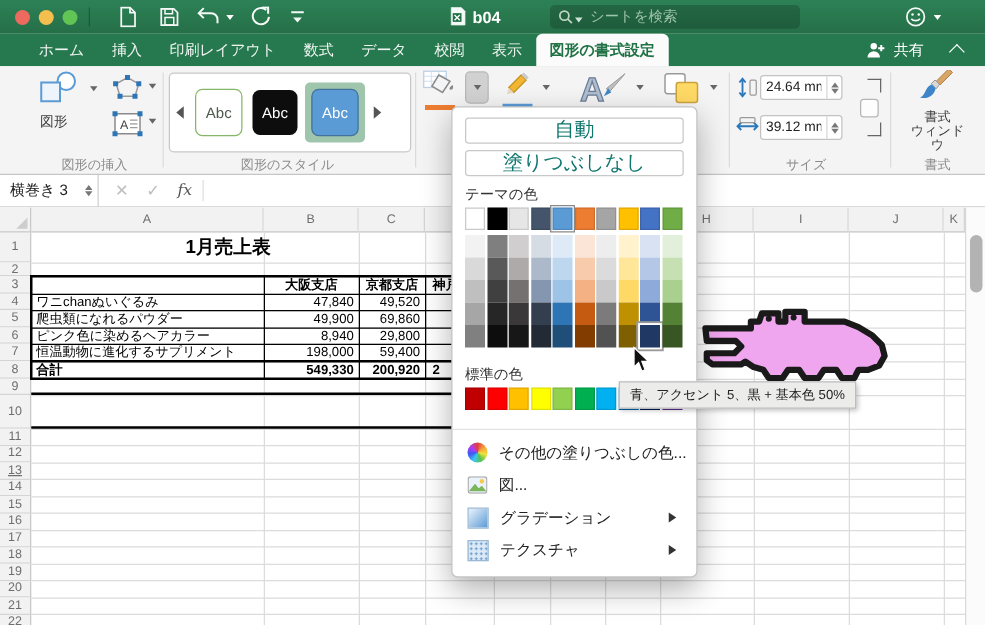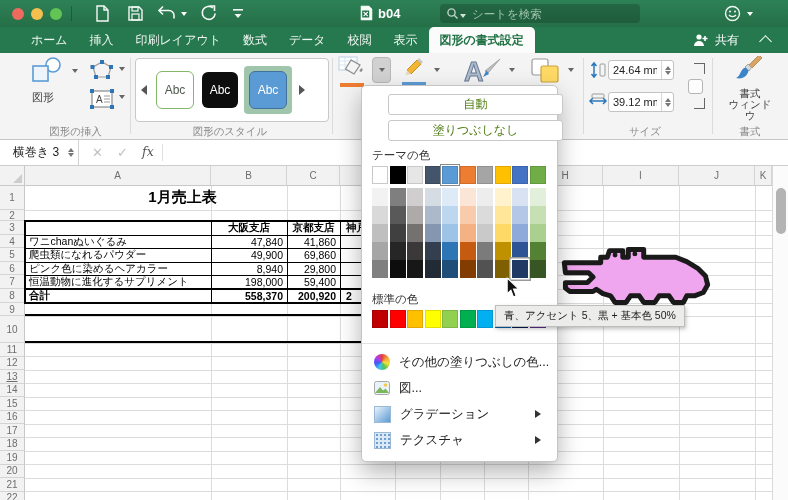--- a/index.html
+++ b/index.html
@@ -56,21 +56,21 @@
            align-items:center;justify-content:center;gap:1px;}
   .st-up{width:0;height:0;border-left:3px solid transparent;border-right:3px solid transparent;
          border-bottom:4px solid #777;}
   .st-dn{width:0;height:0;border-left:3px solid transparent;border-right:3px solid transparent;
          border-top:4px solid #777;}
 
   
   .fxbar{position:absolute;left:0;top:140px;width:788px;height:26px;background:#fff;
          border-bottom:1px solid #cdcdcd;box-sizing:border-box;}
   .namebox{position:absolute;left:0;top:0;width:78px;height:25px;border-right:1px solid #d0d0d0;
-           display:flex;align-items:center;text-align:center;}
+           display:flex;align-items:center;}
   .namebox .val{flex:1;font-size:12px;color:#222;padding-left:8px;}
 
   
   .sheet{position:absolute;left:0;top:166px;width:788px;height:334px;background:#fff;overflow:hidden;}
   .colhdr{position:absolute;top:0;height:20px;background:#f3f2f3;border-right:1px solid #d5d4d5;
           border-bottom:1px solid #c9c8c9;box-sizing:border-box;color:#6e6e6e;font-size:10px;
           display:flex;align-items:center;justify-content:center;}
   .rowhdr{position:absolute;left:0;width:25px;background:#f3f2f3;border-right:1px solid #c9c8c9;
           border-bottom:1px solid #d5d4d5;box-sizing:border-box;color:#6e6e6e;font-size:10px;
           display:flex;align-items:center;justify-content:center;}
@@ -82,21 +82,21 @@
   .tline{position:absolute;background:#000;z-index:6;}
   .cell{position:absolute;font-size:10.5px;color:#000;display:flex;align-items:center;z-index:7;}
   .sheet-title{position:absolute;z-index:7;font-size:15px;font-weight:600;color:#000;}
 
   
   .fill-panel{position:absolute;left:361px;top:85px;width:195px;height:375px;background:#fff;
               border:1px solid #c4c4c4;border-radius:5px;z-index:50;
               box-shadow:0 10px 24px rgba(0,0,0,.3);}
   .fp-btn{position:absolute;left:10px;width:175px;height:21px;background:#fff;border:1px solid #c8c8c8;
           border-radius:3px;display:flex;align-items:center;justify-content:center;
-          font-size:12px;color:#4d7c0f;box-sizing:border-box;margin-left:16px;}
+          font-size:16px;color:#0f766e;box-sizing:border-box;}
   .fp-label{position:absolute;left:10px;font-size:11.5px;color:#333;}
   .swatch{position:absolute;width:16px;height:18px;box-sizing:border-box;}
   .menu-item{position:absolute;left:0;width:195px;height:26px;display:flex;align-items:center;
              padding-left:12px;box-sizing:border-box;gap:9px;font-size:12.5px;color:#222;}
   .submenu-arr{position:absolute;right:16px;width:0;height:0;border-top:4.5px solid transparent;
                border-bottom:4.5px solid transparent;border-left:6px solid #333;}
   .fp-sep{position:absolute;left:0;width:195px;height:1px;background:#e2e2e2;}
 
   
   .tooltip{position:absolute;left:495px;top:305px;height:20px;background:#ececeb;
@@ -414,32 +414,32 @@
         <div class="tline" style="left: 25px; top: 109px; width: 370px; height: 1px;"></div>
         <div class="tline" style="left: 211px; top: 55px; width: 1px; height: 82px;"></div>
         <div class="tline" style="left: 287px; top: 55px; width: 1px; height: 82px;"></div>
         <div class="tline" style="left: 340px; top: 55px; width: 1px; height: 82px;"></div>
         <div class="tline" style="left: 394px; top: 55px; width: 1px; height: 82px;"></div>
         <div class="cell" style="left: 211px; width: 76px; top: 55px; height: 14px; justify-content: center; font-weight: 600;">大阪支店</div>
         <div class="cell" style="left: 287px; width: 53px; top: 55px; height: 14px; justify-content: center; font-weight: 600;">京都支店</div>
         <div class="cell" style="left: 346px; width: 48px; top: 55px; height: 14px; font-weight: 600;">神戸</div>
         <div class="cell" style="left: 29px; width: 180px; top: 69px; height: 13px;">ワニchanぬいぐるみ</div>
         <div class="cell" style="left: 211px; width: 72px; top: 69px; height: 13px; justify-content: flex-end;">47,840</div>
-        <div class="cell" style="left: 287px; width: 49px; top: 69px; height: 13px; justify-content: flex-end;">41,860</div>
+        <div class="cell" style="left: 287px; width: 49px; top: 69px; height: 13px; justify-content: flex-end;">49,520</div>
         <div class="cell" style="left: 29px; width: 180px; top: 82px; height: 14px;">爬虫類になれるパウダー</div>
         <div class="cell" style="left: 211px; width: 72px; top: 82px; height: 14px; justify-content: flex-end;">49,900</div>
         <div class="cell" style="left: 287px; width: 49px; top: 82px; height: 14px; justify-content: flex-end;">69,860</div>
         <div class="cell" style="left: 29px; width: 180px; top: 96px; height: 13px;">ピンク色に染めるヘアカラー</div>
         <div class="cell" style="left: 211px; width: 72px; top: 96px; height: 13px; justify-content: flex-end;">8,940</div>
         <div class="cell" style="left: 287px; width: 49px; top: 96px; height: 13px; justify-content: flex-end;">29,800</div>
         <div class="cell" style="left: 29px; width: 180px; top: 109px; height: 14px;">恒温動物に進化するサプリメント</div>
         <div class="cell" style="left: 211px; width: 72px; top: 109px; height: 14px; justify-content: flex-end;">198,000</div>
         <div class="cell" style="left: 287px; width: 49px; top: 109px; height: 14px; justify-content: flex-end;">59,400</div>
         <div class="cell" style="left: 29px; width: 180px; top: 123px; height: 14px; font-weight: bold;">合計</div>
-        <div class="cell" style="left: 211px; width: 72px; top: 123px; height: 14px; justify-content: flex-end; font-weight: bold;">558,370</div>
+        <div class="cell" style="left: 211px; width: 72px; top: 123px; height: 14px; justify-content: flex-end; font-weight: bold;">549,330</div>
         <div class="cell" style="left: 287px; width: 49px; top: 123px; height: 14px; justify-content: flex-end; font-weight: bold;">200,920</div>
         <div class="cell" style="left: 346px; width: 20px; top: 123px; height: 14px; font-weight: bold;">2</div>
       </div>
 
     <div class="tline" style="left:25px;top:148px;width:475px;height:2px;"></div>
     <div class="tline" style="left:25px;top:175px;width:475px;height:2px;"></div>
     <div class="scroll">
       <div class="thumb"></div>
     </div>
   </div>

